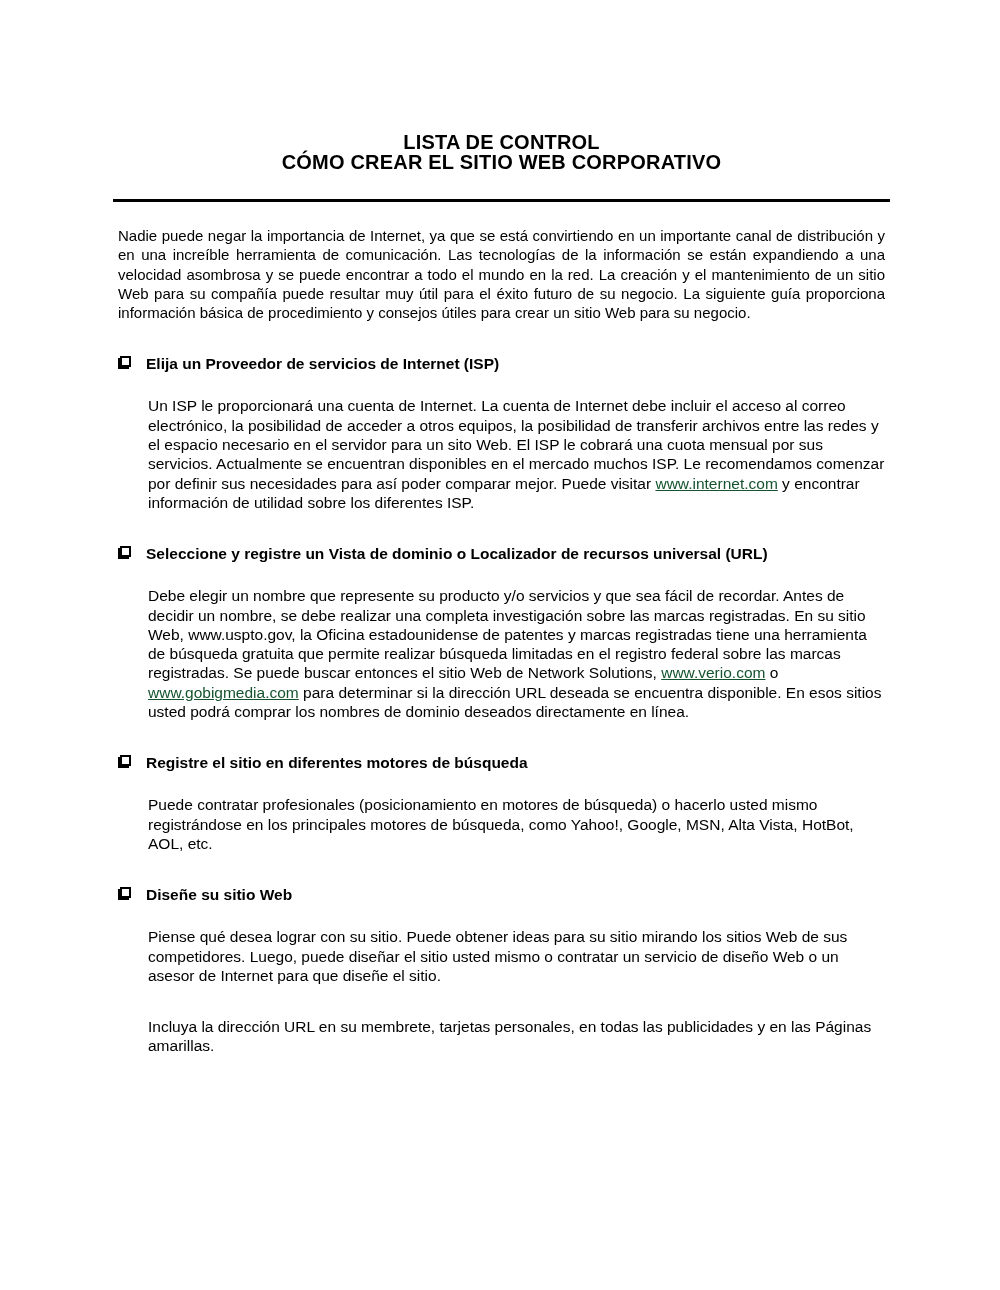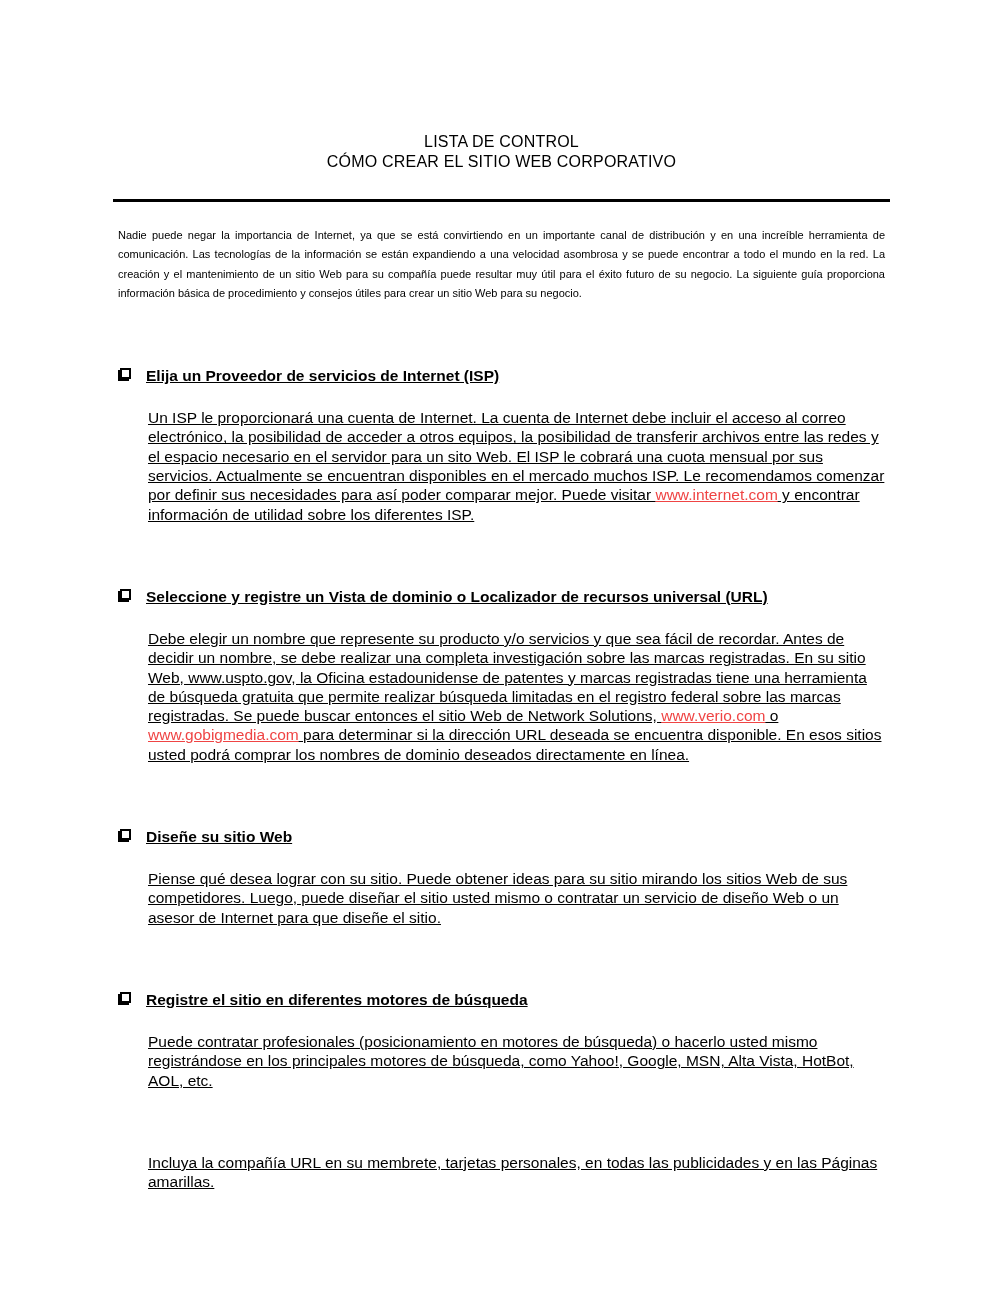--- a/index.html
+++ b/index.html
@@ -9,40 +9,40 @@
     height: 1290px;
     font-family: "Liberation Sans", "DejaVu Sans", sans-serif;
     color: #000000;
     overflow: hidden;
   }
   .doc {
     padding: 132px 115px 0 118px;
   }
   .title {
     text-align: center;
-    font-size: 16px;
-    font-weight: normal;
+    font-size: 20px;
+    font-weight: bold;
     line-height: 20px;
     letter-spacing: 0.2px;
   }
   .title + .title { }
   .divider {
     height: 3px;
     background: #000000;
     width: calc(100% + 10px);
     margin-left: -5px;
     margin-top: 27px;
   }
   .intro {
     margin-top: 24px;
-    font-size: 11px;
+    font-size: 15px;
     line-height: 19.3px;
     text-align: justify;
   }
-  .section { margin-top: 63px; text-decoration: underline; }
+  .section { margin-top: 32px; }
   .section-heading {
     display: flex;
     align-items: flex-start;
     font-size: 15.5px;
     font-weight: bold;
     line-height: 20px;
   }
   .checkbox {
     flex: none;
     display: inline-block;
@@ -54,21 +54,21 @@
     margin: 2px 15px 0 2px;
   }
   .section-body {
     margin: 22px 0 0 30px;
     width: 738px;
     font-size: 15.5px;
     line-height: 19.3px;
     text-align: left;
   }
   .doc-link {
-    color: #ef4444;
+    color: #14532d;
     text-decoration: underline;
     cursor: pointer;
   }
 </style>
 </head>
 <body>
 
 <div class="doc">
   <div class="title">LISTA DE CONTROL</div>
   <div class="title">CÓMO CREAR EL SITIO WEB CORPORATIVO</div>
@@ -87,30 +87,30 @@
     <div class="section-heading">
       <span class="checkbox"></span>
       <span>Seleccione y registre un Vista de dominio o Localizador de recursos universal (URL)</span>
     </div>
     <p class="section-body">Debe elegir un nombre que represente su producto y/o servicios y que sea fácil de recordar. Antes de decidir un nombre, se debe realizar una completa investigación sobre las marcas registradas. En su sitio Web, www.uspto.gov, la Oficina estadounidense de patentes y marcas registradas tiene una herramienta de búsqueda gratuita que permite realizar búsqueda limitadas en el registro federal sobre las marcas registradas. Se puede buscar entonces el sitio Web de Network Solutions, <a class="doc-link">www.verio.com</a> o <a class="doc-link">www.gobigmedia.com</a> para determinar si la dirección URL deseada se encuentra disponible. En esos sitios usted podrá comprar los nombres de dominio deseados directamente en línea.</p>
   </div>
 
   <div class="section">
     <div class="section-heading">
       <span class="checkbox"></span>
+      <span>Registre el sitio en diferentes motores de búsqueda</span>
+    </div>
+    <p class="section-body">Puede contratar profesionales (posicionamiento en motores de búsqueda) o hacerlo usted mismo registrándose en los principales motores de búsqueda, como Yahoo!, Google, MSN, Alta Vista, HotBot, AOL, etc.</p>
+  </div>
+
+  <div class="section">
+    <div class="section-heading">
+      <span class="checkbox"></span>
       <span>Diseñe su sitio Web</span>
     </div>
     <p class="section-body">Piense qué desea lograr con su sitio. Puede obtener ideas para su sitio mirando los sitios Web de sus competidores. Luego, puede diseñar el sitio usted mismo o contratar un servicio de diseño Web o un asesor de Internet para que diseñe el sitio.</p>
   </div>
 
   <div class="section">
-    <div class="section-heading">
-      <span class="checkbox"></span>
-      <span>Registre el sitio en diferentes motores de búsqueda</span>
-    </div>
-    <p class="section-body">Puede contratar profesionales (posicionamiento en motores de búsqueda) o hacerlo usted mismo registrándose en los principales motores de búsqueda, como Yahoo!, Google, MSN, Alta Vista, HotBot, AOL, etc.</p>
-  </div>
-
-  <div class="section">
-    <p class="section-body">Incluya la compañía URL en su membrete, tarjetas personales, en todas las publicidades y en las Páginas amarillas.</p>
+    <p class="section-body">Incluya la dirección URL en su membrete, tarjetas personales, en todas las publicidades y en las Páginas amarillas.</p>
   </div>
 </div>
 </div>
 
 </body></html>

